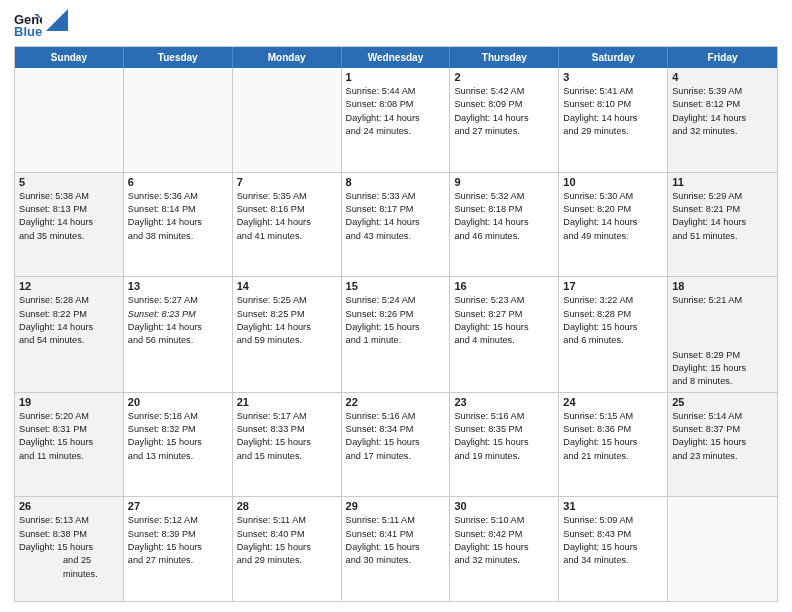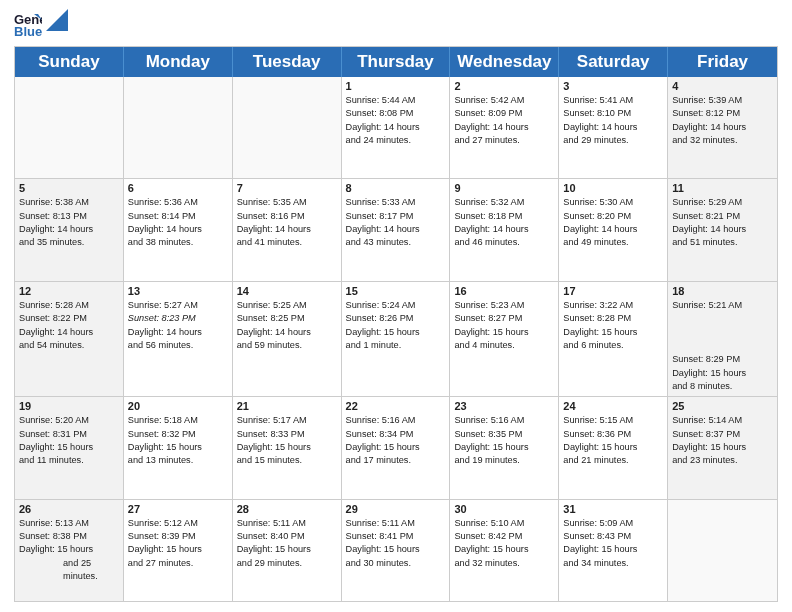--- a/index.html
+++ b/index.html
@@ -52,21 +52,21 @@
       flex-direction: column;
       border: 1px solid #ccc;
     }
     .cal-header {
       display: grid;
       grid-template-columns: repeat(7, 1fr);
       background: #2a6db5;
     }
     .cal-header-cell {
       color: #fff;
-      font-size: 17px;
+      font-size: 10px;
       font-weight: bold;
       text-align: center;
       padding: 5px 2px;
       border-right: 1px solid #4a8fd0;
     }
     .cal-header-cell:last-child { border-right: none; }
     .cal-body {
       flex: 1;
       display: flex;
       flex-direction: column;
@@ -121,24 +121,24 @@
     </div>
     <div class="title-block">
       <div class="month-title"></div>
       <div class="location"></div>
     </div>
   </div>
 
   <div class="calendar">
     <div class="cal-header">
     <div class="cal-header-cell">Sunday</div>
+        <div class="cal-header-cell">Tuesday</div>
         <div class="cal-header-cell">Monday</div>
-        <div class="cal-header-cell">Tuesday</div>
+        <div class="cal-header-cell">Wednesday</div>
         <div class="cal-header-cell">Thursday</div>
-        <div class="cal-header-cell">Wednesday</div>
         <div class="cal-header-cell">Saturday</div>
         <div class="cal-header-cell">Friday</div>
       </div>
     <div class="cal-body">
     <div class="cal-row">
           <div class="cal-cell empty"></div>
           <div class="cal-cell empty"></div>
           <div class="cal-cell empty"></div>
           <div class="cal-cell">
             <span class="day-num">1</span>

